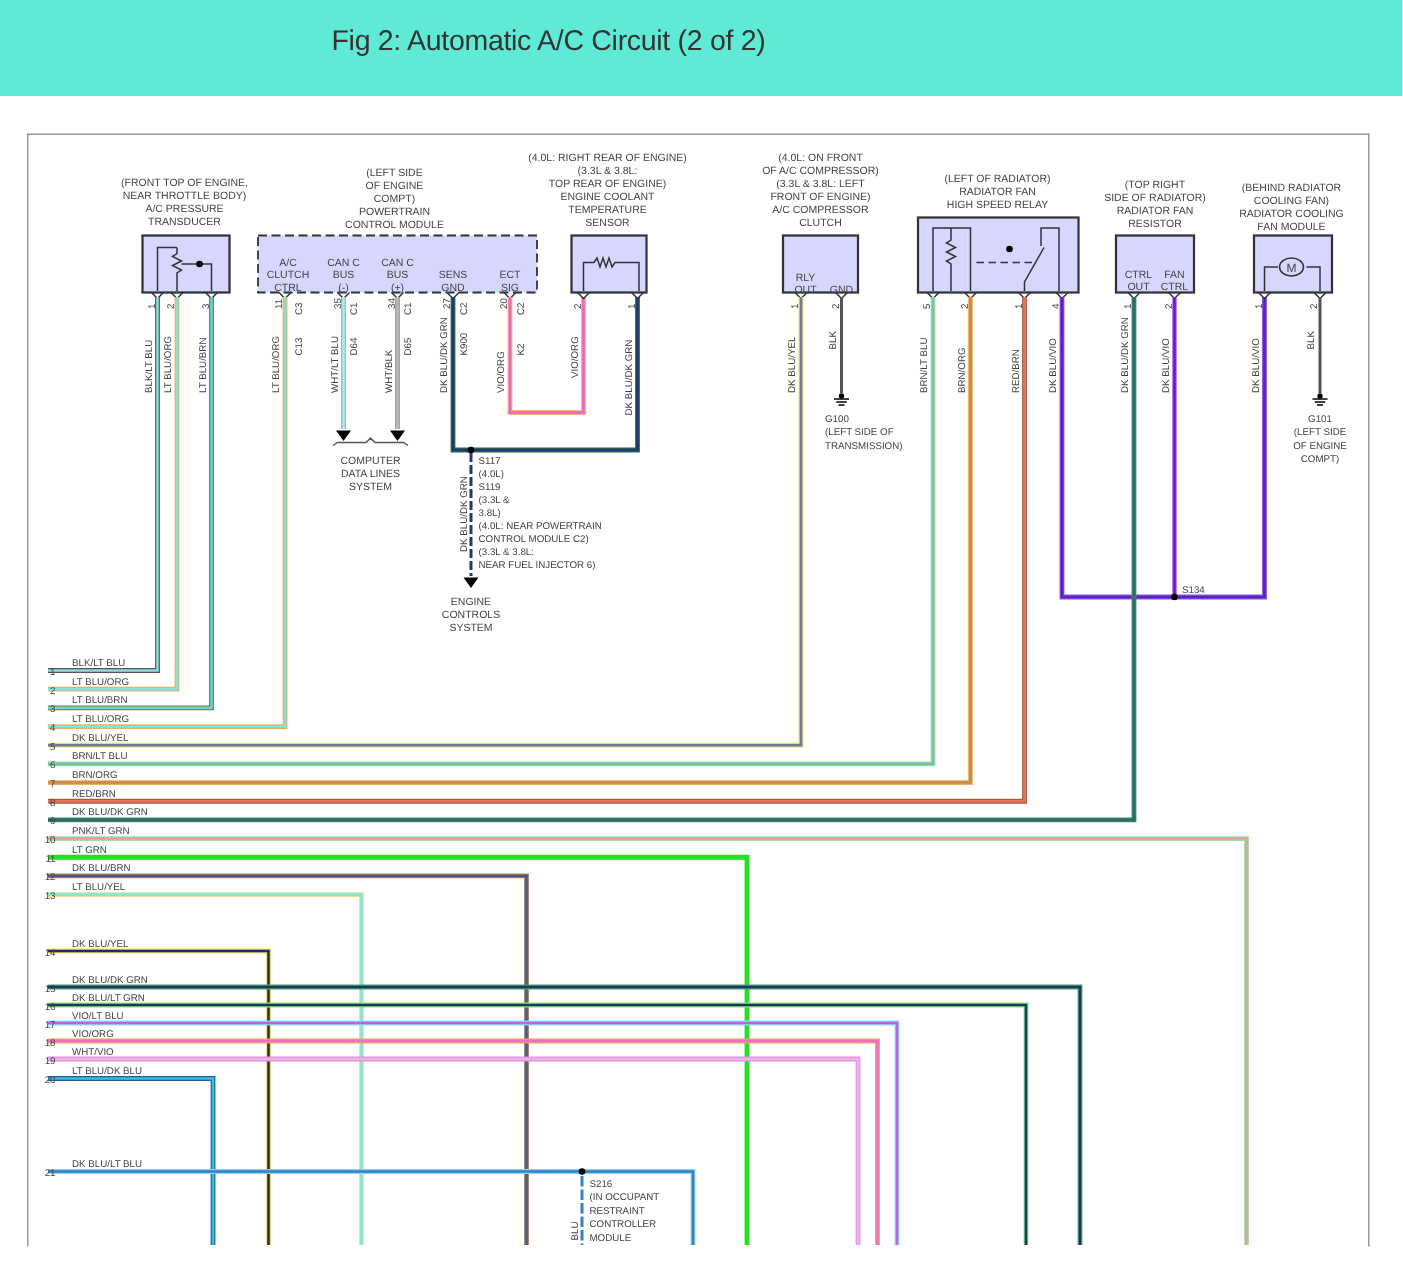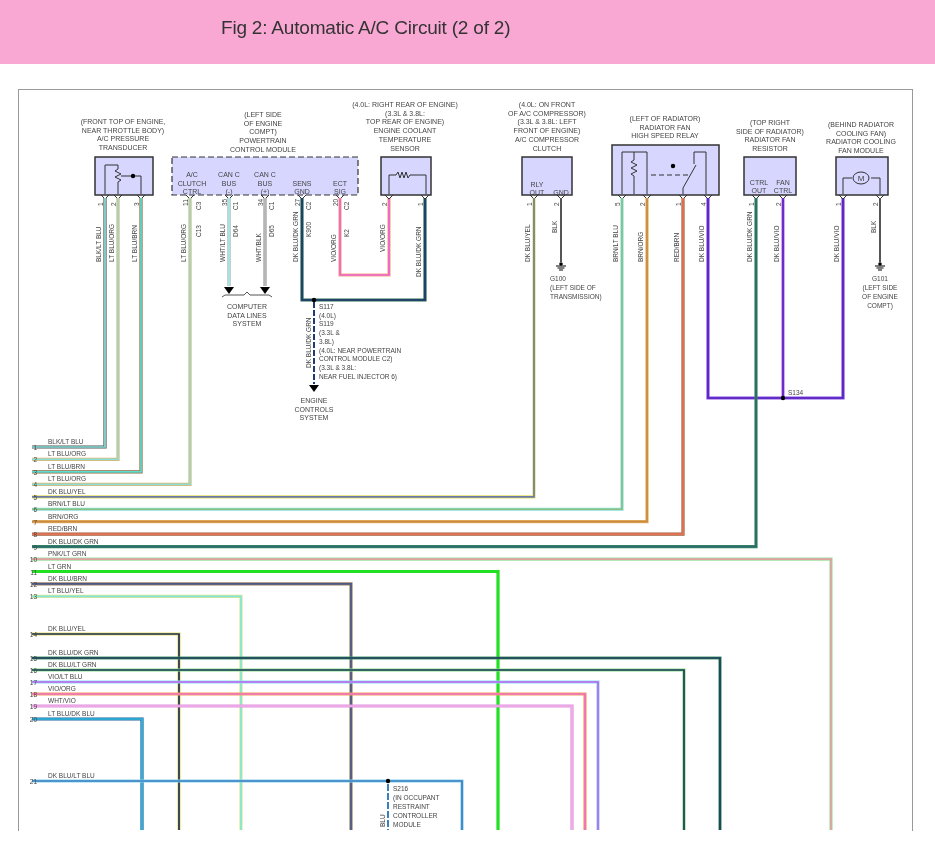--- a/index.html
+++ b/index.html
@@ -1,17 +1,17 @@
 <!DOCTYPE html>
 <html><head>
 <meta charset="utf-8">
 <style>
   html,body{margin:0;padding:0;background:#fff;}
   body{width:935px;height:856px;position:relative;overflow:hidden;font-family:"Liberation Sans",sans-serif;}
-  .header{position:absolute;left:0;top:0;width:935px;height:64px;background:#f9a8d4;}
+  .header{position:absolute;left:0;top:0;width:935px;height:64px;background:#5eead4;}
   .title{position:absolute;left:221px;top:17px;font-size:19px;color:#333;font-family:"Liberation Sans",sans-serif;letter-spacing:-0.2px;}
   .frame{position:absolute;left:18px;top:89px;width:893px;height:760px;border:1px solid #999;border-bottom:none;background:#fff;}
   svg{position:absolute;left:0;top:0;}
   svg text{font-family:"Liberation Sans",sans-serif;fill:#444;}
 </style>
 </head>
 <body>
 
 <div class="header">
   <div class="title">Fig 2: Automatic A/C Circuit (2 of 2)</div>

